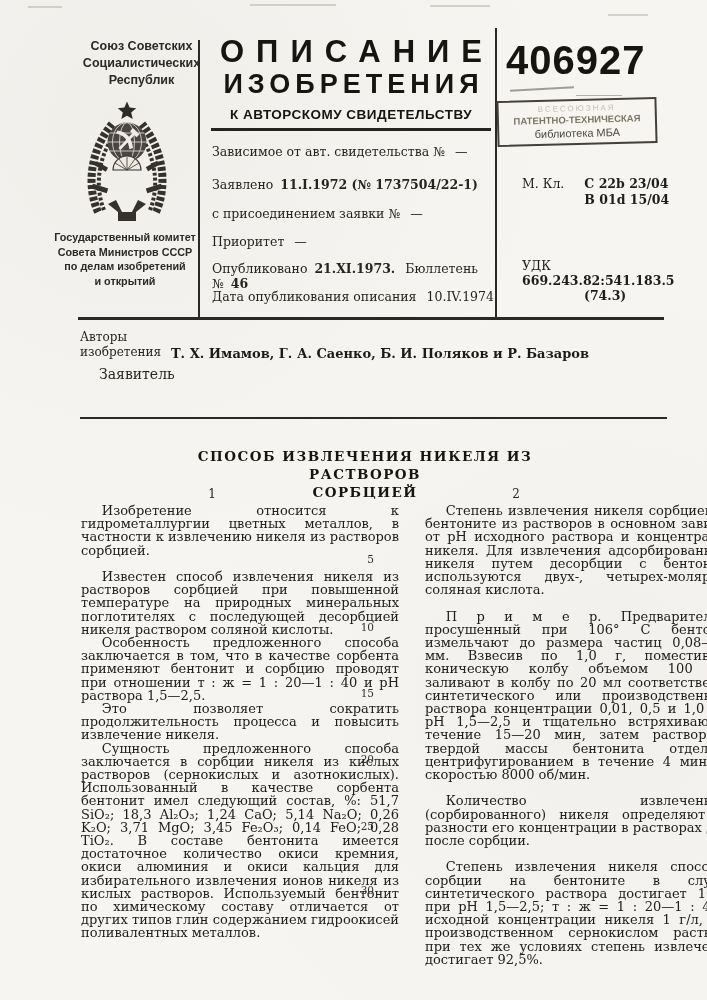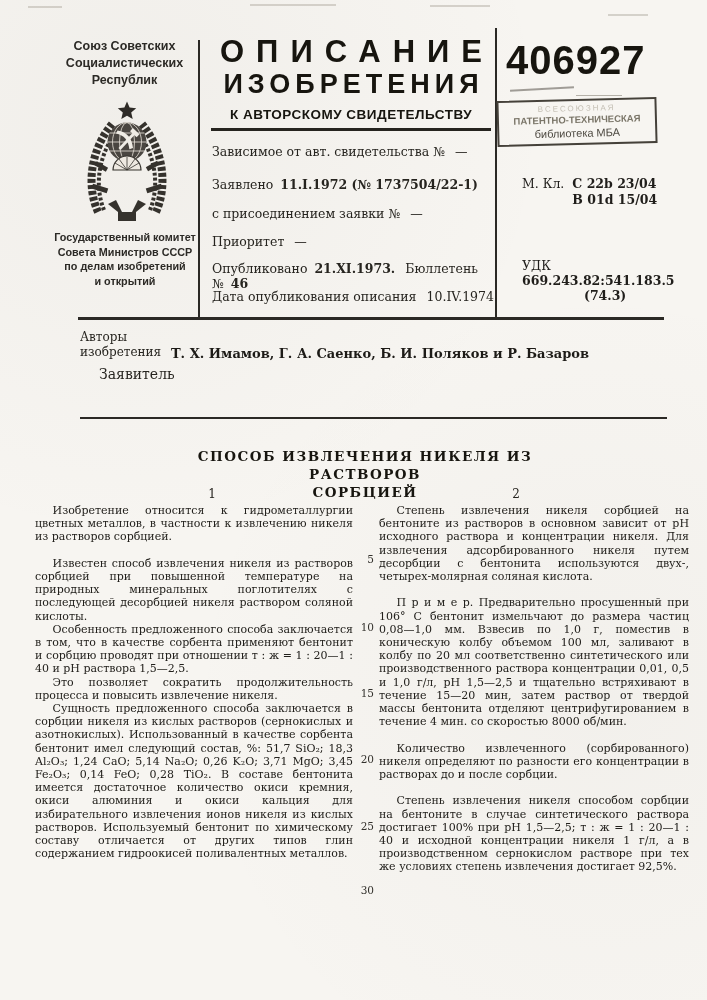--- a/index.html
+++ b/index.html
@@ -13,21 +13,21 @@
     color:#201e1b;overflow:hidden;
   }
   .abs{position:absolute;}
   .preline{white-space:pre-line;}
   .sans{font-family:"Liberation Sans",sans-serif;}
 
   
   .artifact{position:absolute;background:#b8b3a9;height:2px;opacity:.55;}
 
   
-  .union{left:47px;top:38px;width:155px;text-align:center;font-weight:bold;
+  .union{left:64px;top:38px;width:155px;text-align:center;font-weight:bold;
          font-size:12.5px;line-height:17px;color:#2c2a26;}
   .emblem{left:82px;top:100px;width:90px;height:126px;}
   .committee{left:45px;top:230px;width:160px;text-align:center;font-weight:bold;
              font-size:10.8px;line-height:14.5px;color:#2c2a26;}
 
   
   .vline{position:absolute;width:2px;background:#2b2925;}
   .v1{left:198px;top:40px;height:278px;}
   .v2{left:495px;top:28px;height:290px;}
   .hrule{position:absolute;background:#2b2925;}
@@ -52,41 +52,41 @@
   .patent-number{left:506px;top:38px;width:170px;font-weight:bold;font-size:40px;
                  letter-spacing:1px;color:#17150f;}
   .smudge1{left:510px;top:88px;width:64px;height:0;border-top:2.5px solid #8a8680;
            transform:rotate(-3deg);opacity:.8;}
   .smudge2{left:576px;top:95px;width:46px;height:0;border-top:1.5px solid #b5b1a9;}
   .stamp{left:497px;top:99px;width:160px;height:46px;border:2px solid #45413a;
          transform:rotate(-1.5deg);text-align:center;padding-top:3px;box-sizing:border-box;}
   .stamp .s1{font-size:8px;letter-spacing:2px;color:#c4bfb4;line-height:10px;}
   .stamp .s2{font-size:9.5px;font-weight:bold;color:#7a7568;line-height:12px;}
   .stamp .s3{font-size:11px;color:#4e4a42;line-height:14px;}
-  .mkl{left:522px;top:176px;width:170px;font-size:12.5px;display:flex;gap:8px;}
+  .mkl{left:522px;top:176px;width:170px;font-size:12.5px;display:flex;gap:20px;}
   .mkl .codes{font-weight:bold;line-height:16px;}
   .udk{left:522px;top:258px;width:175px;font-size:12.5px;}
   .udk .val{font-weight:bold;text-align:right;}
   .udk .extra{font-weight:bold;margin-left:62px;line-height:16px;}
 
   
   .auth-label{left:80px;top:330px;width:110px;font-size:12px;line-height:15px;color:#26241f;}
   .auth-value{left:160px;top:346px;width:440px;text-align:center;font-weight:bold;
               font-size:13px;color:#1d1b17;}
   .appl-label{left:80px;top:366px;width:110px;font-size:14px;color:#26241f;margin-left:19px;}
   .appl-value{left:140px;top:373px;width:470px;text-align:center;font-weight:bold;
               font-size:12.5px;line-height:15.5px;color:#1d1b17;}
 
   
   .inv-title{left:150px;top:447px;width:430px;text-align:center;font-weight:bold;
              font-size:13.5px;letter-spacing:1.5px;line-height:18px;color:#17150f;}
   .colmark{width:20px;text-align:center;font-size:12px;color:#26241f;}
   .c1{left:202px;top:487px;} .c2{left:506px;top:487px;}
 
-  .bodycol{font-size:11px;line-height:13.2px;text-align:justify;color:#22201c;}
+  .bodycol{font-size:13px;line-height:13.2px;text-align:justify;color:#22201c;margin-left:46px;}
   .body-left{left:35px;top:504px;width:318px;}
   .body-right{left:379px;top:504px;width:310px;}
   .bodycol p{margin:0;text-indent:1.6em;}
   .bodycol p.gap{margin-top:13.2px;}
 
   .ln{position:absolute;left:346px;width:28px;text-align:right;font-size:10.5px;color:#33312c;}
   .ln1{top:553px;} .ln2{top:621px;} .ln3{top:687px;} .ln4{top:753px;} .ln5{top:820px;} .ln6{top:884px;}
 </style>
 </head>
 <body>

